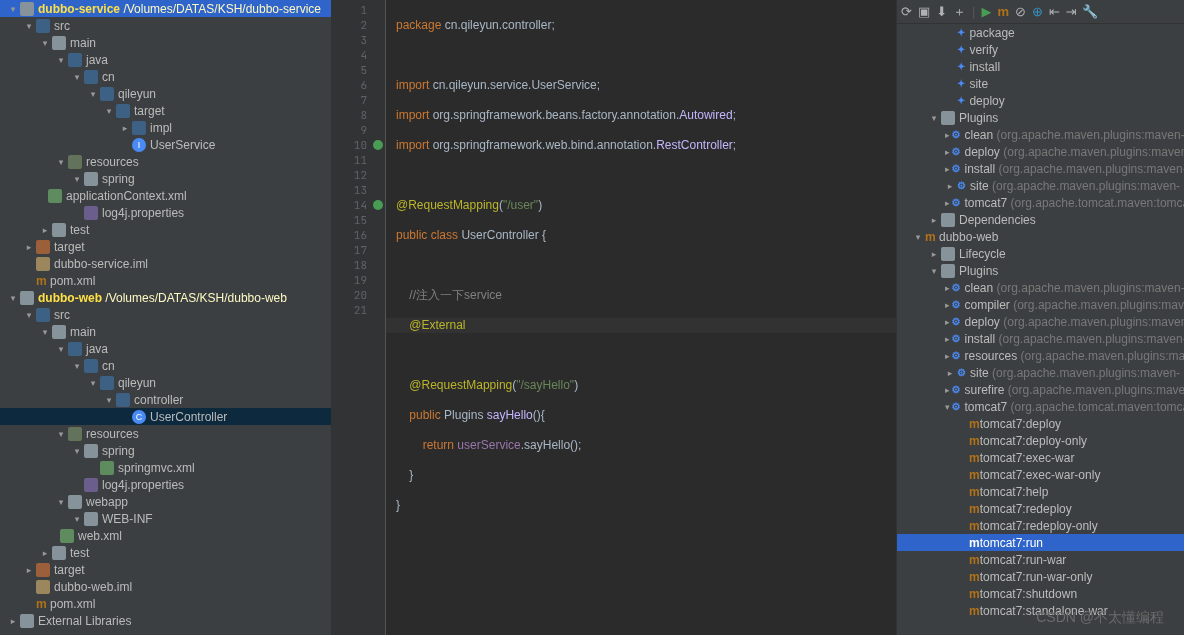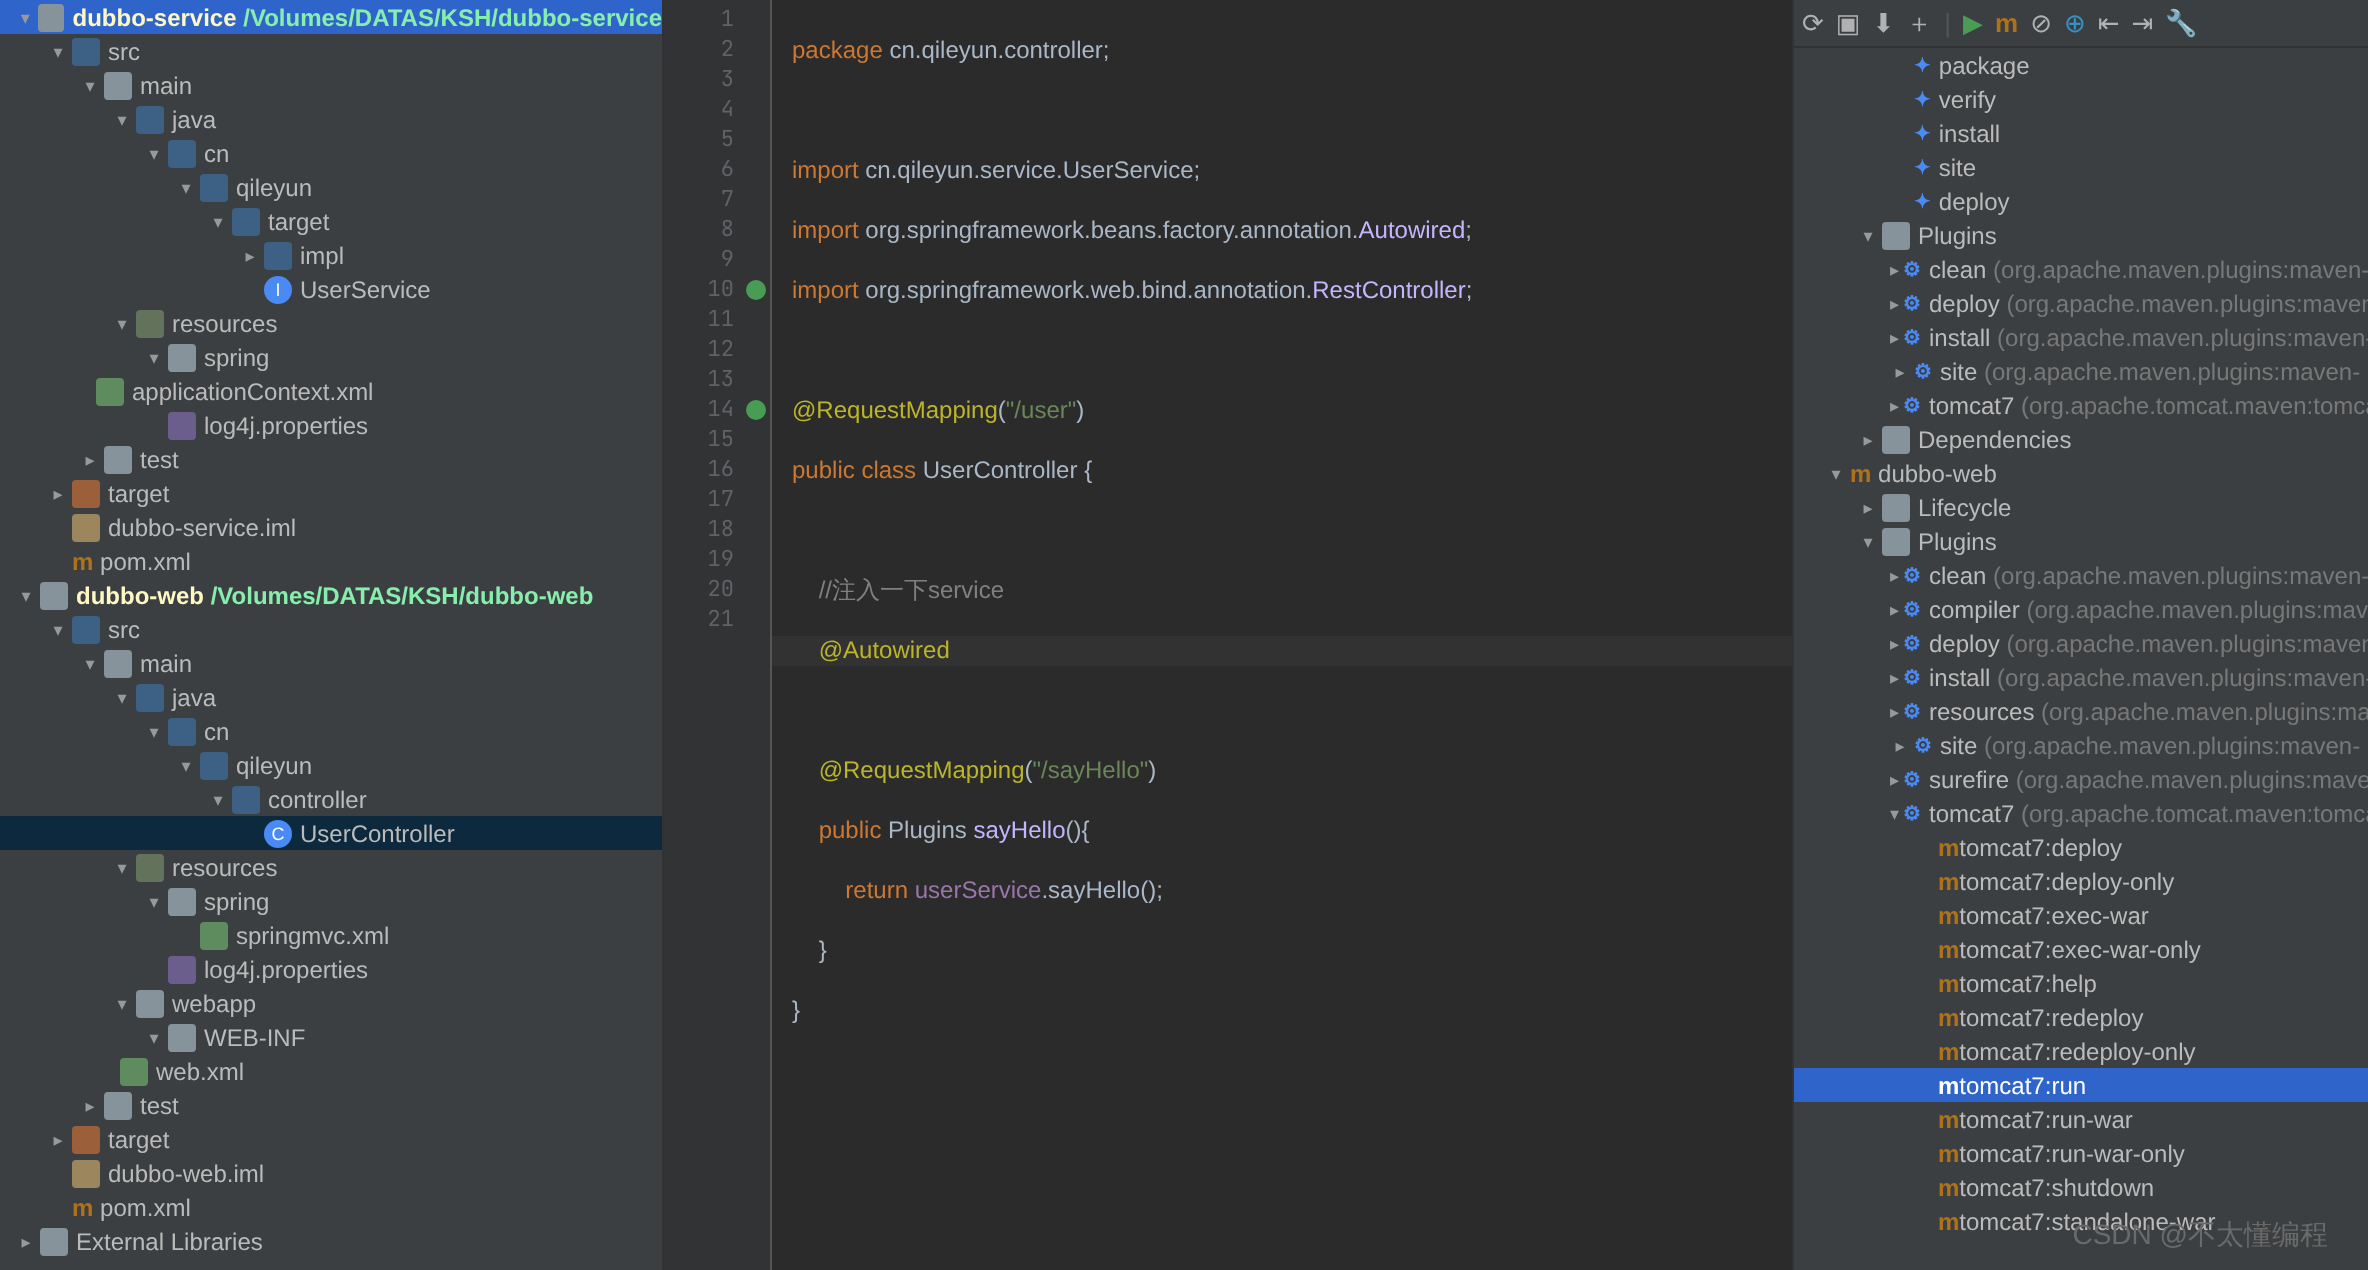--- a/index.html
+++ b/index.html
@@ -17,22 +17,22 @@
 .ic-folder { background: #87939a; }
 .ic-folder-src { background: #3d6185; }
 .ic-folder-res { background: #62725b; }
 .ic-folder-tgt { background: #9b5f3a; }
 .ic-pkg { background: #3d6185; color: #bbb; }
 .ic-class { background: #4a8af4; color: #fff; border-radius: 50%; }
 .ic-xml { background: #5e8c5e; }
 .ic-prop { background: #6b5e8c; }
 .ic-iml { background: #9b865e; }
 .ic-maven { color: #b07219; font-weight: bold; }
-.proj-name { font-weight: bold; color: #fef9c3; }
-.proj-path { color: #86efac; font-weight: bold; }
+.proj-name { font-weight: bold; color: #fde047; }
+.proj-path { color: #fef9c3; font-weight: normal; }
 
 
 .gutter { width: 54px; background: #313335; border-right: 1px solid #555; padding-top: 3px; }
 .ln { height: 15px; text-align: right; padding-right: 18px; color: #606366; font-family: "JetBrains Mono", Consolas, monospace; font-size: 11px; position: relative; }
 .ln .mark { position: absolute; right: 2px; top: 2px; width: 10px; height: 10px; background: #499c54; border-radius: 50%; }
 .code-area { display: flex; flex: 1; }
 .code { flex: 1; padding-top: 3px; font-family: "JetBrains Mono", Consolas, monospace; font-size: 12px; line-height: 15px; padding-left: 10px; white-space: pre; }
 .code .kw { color: #cc7832; }
 .code .str { color: #6a8759; }
 .code .ann { color: #bbb529; }
@@ -268,21 +268,21 @@
 <div><span class="kw">package</span><span> cn.qileyun.controller;</span></div>
 <div> </div>
 <div><span class="kw">import</span><span> cn.qileyun.service.UserService;</span></div>
 <div><span class="kw">import</span><span> org.springframework.beans.factory.annotation.</span><span class="yel">Autowired</span><span>;</span></div>
 <div><span class="kw">import</span><span> org.springframework.web.bind.annotation.</span><span class="yel">RestController</span><span>;</span></div>
 <div> </div>
 <div><span class="ann">@RequestMapping</span><span>(</span><span class="str">"/user"</span><span>)</span></div>
 <div><span class="kw">public class </span><span>UserController {</span></div>
 <div> </div>
 <div><span class="com">    //注入一下service</span></div>
-<div style="background:#323232;margin-left:-10px;padding-left:10px"><span class="ann">    @Autowired</span></div>
+<div style="background:#323232;margin-left:-10px;padding-left:10px"><span class="ann">    @External</span></div>
 <div> </div>
 <div><span class="ann">    @RequestMapping</span><span>(</span><span class="str">"/sayHello"</span><span>)</span></div>
 <div><span class="kw">    public </span><span>Plugins </span><span class="yel">sayHello</span><span>(){</span></div>
 <div><span class="kw">        return </span><span style="color:#9876aa">userService</span><span>.sayHello();</span></div>
 <div><span>    }</span></div>
 <div><span>}</span></div>
     </div>
   </div>
 </div>
 

